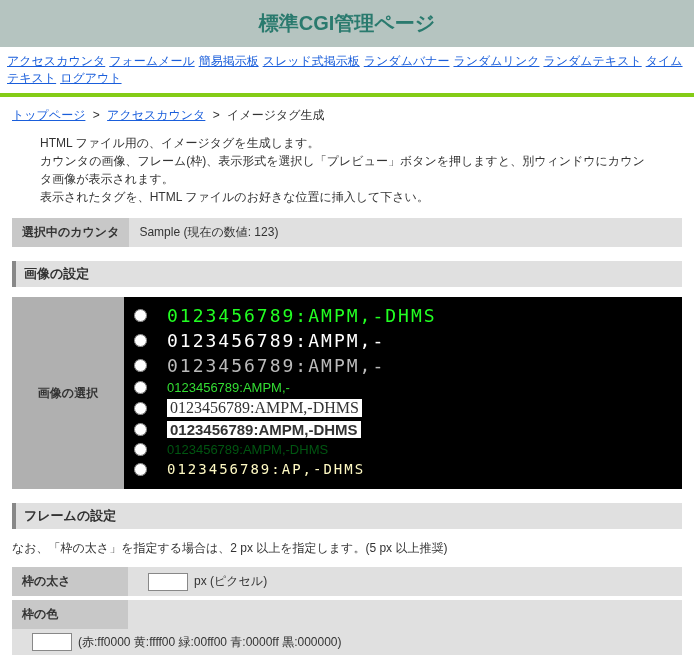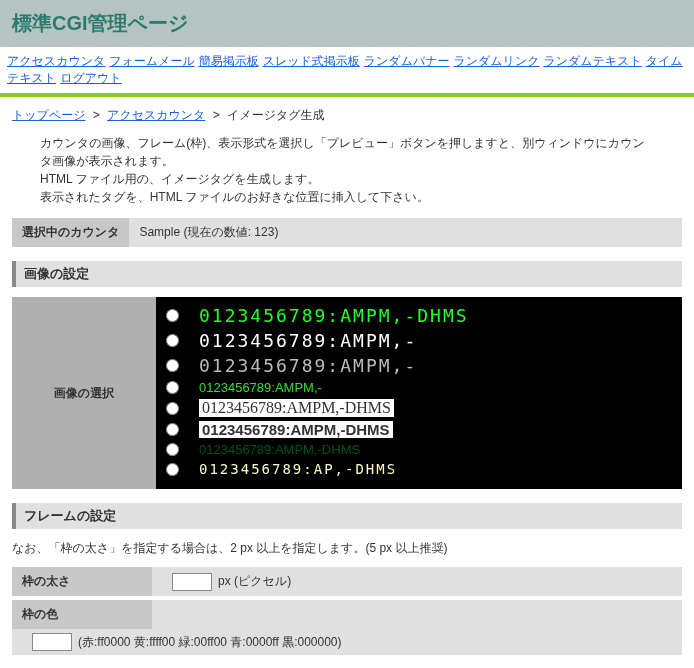--- a/index.html
+++ b/index.html
@@ -1,47 +1,47 @@
 <!DOCTYPE html>
 <html><head>
 <meta charset="utf-8">
 <style>
 * { box-sizing: border-box; margin: 0; padding: 0; }
 body { font-family: "MS PGothic", sans-serif; font-size: 12px; color: #333; background: #fff; width: 694px; }
-.header { background: #b5c4c0; padding: 10px 12px; }
+.header { background: #b5c4c0; padding: 10px 12px; text-align: center; }
 .header h1 { color: #2a7a6e; font-size: 20px; font-weight: bold; }
 .topnav { padding: 6px 7px; border-bottom: 4px solid #84cc16; }
 .topnav a { color: #1a5edb; text-decoration: underline; margin-right: 4px; font-size: 12px; }
 .breadcrumb { padding: 10px 12px 6px; font-size: 12px; }
 .breadcrumb a { color: #1a5edb; text-decoration: underline; }
 .breadcrumb span.sep { margin: 0 4px; color: #333; }
 .desc { padding: 4px 40px 12px; font-size: 12px; line-height: 1.5; }
 .section { margin: 0 12px; }
 .selrow { background: #e0e0e0; display: flex; align-items: flex-end; margin-bottom: 14px; }
 .selrow .lbl { background: #c8c8c8; padding: 6px 10px; font-weight: bold; font-size: 12px; }
 .selrow .val { padding: 6px 10px; font-size: 12px; }
 .sectiontitle { background: #e0e0e0; padding: 4px 8px; font-size: 13px; font-weight: bold; border-left: 4px solid #888; margin-bottom: 10px; }
 .imgsel { display: flex; background: #e0e0e0; margin-bottom: 14px; }
-.imgsel .left { background: #b0b0b0; width: 144px; display: flex; align-items: center; justify-content: center; font-weight: bold; font-size: 12px; }
+.imgsel .left { background: #b0b0b0; width: 112px; display: flex; align-items: center; justify-content: center; font-weight: bold; font-size: 12px; }
 .imgsel .right { flex: 1; background: #000; padding: 8px 10px; }
 .radiorow { display: flex; align-items: center; margin-bottom: 4px; gap: 20px; }
 .radiorow input { margin: 0; }
 .digits { font-family: monospace; font-size: 18px; letter-spacing: 2px; }
 .d-green { color: #2f2; }
 .d-white { color: #fff; }
 .d-gray { color: #bbb; }
 .d-greens { color: #3d3; font-size: 13px; }
 .d-tiny { color: #333; background: #fff; font-size: 11px; padding: 0 3px; display: inline-block; }
 .d-script { color: #333; background: #fff; font-family: cursive; font-size: 16px; padding: 0 3px; display: inline-block; }
 .d-bold { color: #333; background: #fff; font-weight: bold; font-size: 15px; padding: 0 3px; display: inline-block; }
 .d-dark { color: #051; font-size: 13px; }
 .d-red { color: #fef9c3; font-family: monospace; font-size: 14px; letter-spacing: 2px; }
 .notes { padding: 0 0 10px; font-size: 12px; line-height: 1.5; }
 .formrow { display: flex; background: #e0e0e0; margin-bottom: 4px; align-items: stretch; }
-.formrow .flbl { background: #c8c8c8; width: 140px; padding: 6px 10px; font-weight: bold; font-size: 12px; display: flex; align-items: center; }
+.formrow .flbl { background: #c8c8c8; width: 116px; padding: 6px 10px; font-weight: bold; font-size: 12px; display: flex; align-items: center; }
 .formrow .fval { flex: 1; padding: 4px 20px; font-size: 12px; display: flex; align-items: center; gap: 6px; }
 .formrow input[type=text] { width: 40px; font-size: 12px; padding: 1px 3px; border: 1px solid #888; }
 </style>
 </head>
 <body>
 
 <div class="header">
   <h1>標準CGI管理ページ</h1>
 </div>
 
@@ -49,22 +49,22 @@
 
 <div class="breadcrumb">
   <a href="#">トップページ</a>
   <span class="sep">&gt;</span>
   <a href="#">アクセスカウンタ</a>
   <span class="sep">&gt;</span>
   <span>イメージタグ生成</span>
 </div>
 
 <div class="desc">
+  <div>HTML ファイル用の、イメージタグを生成します。</div>
   <div>カウンタの画像、フレーム(枠)、表示形式を選択し「プレビュー」ボタンを押しますと、別ウィンドウにカウンタ画像が表示されます。</div>
-  <div>HTML ファイル用の、イメージタグを生成します。</div>
   <div>表示されたタグを、HTML ファイルのお好きな位置に挿入して下さい。</div>
 </div>
 
 <div class="section">
   <div class="selrow">
     <div class="lbl">選択中のカウンタ</div>
     <div class="val">Sample (現在の数値: 123)</div>
   </div>
 
   <div class="sectiontitle">画像の設定</div>

